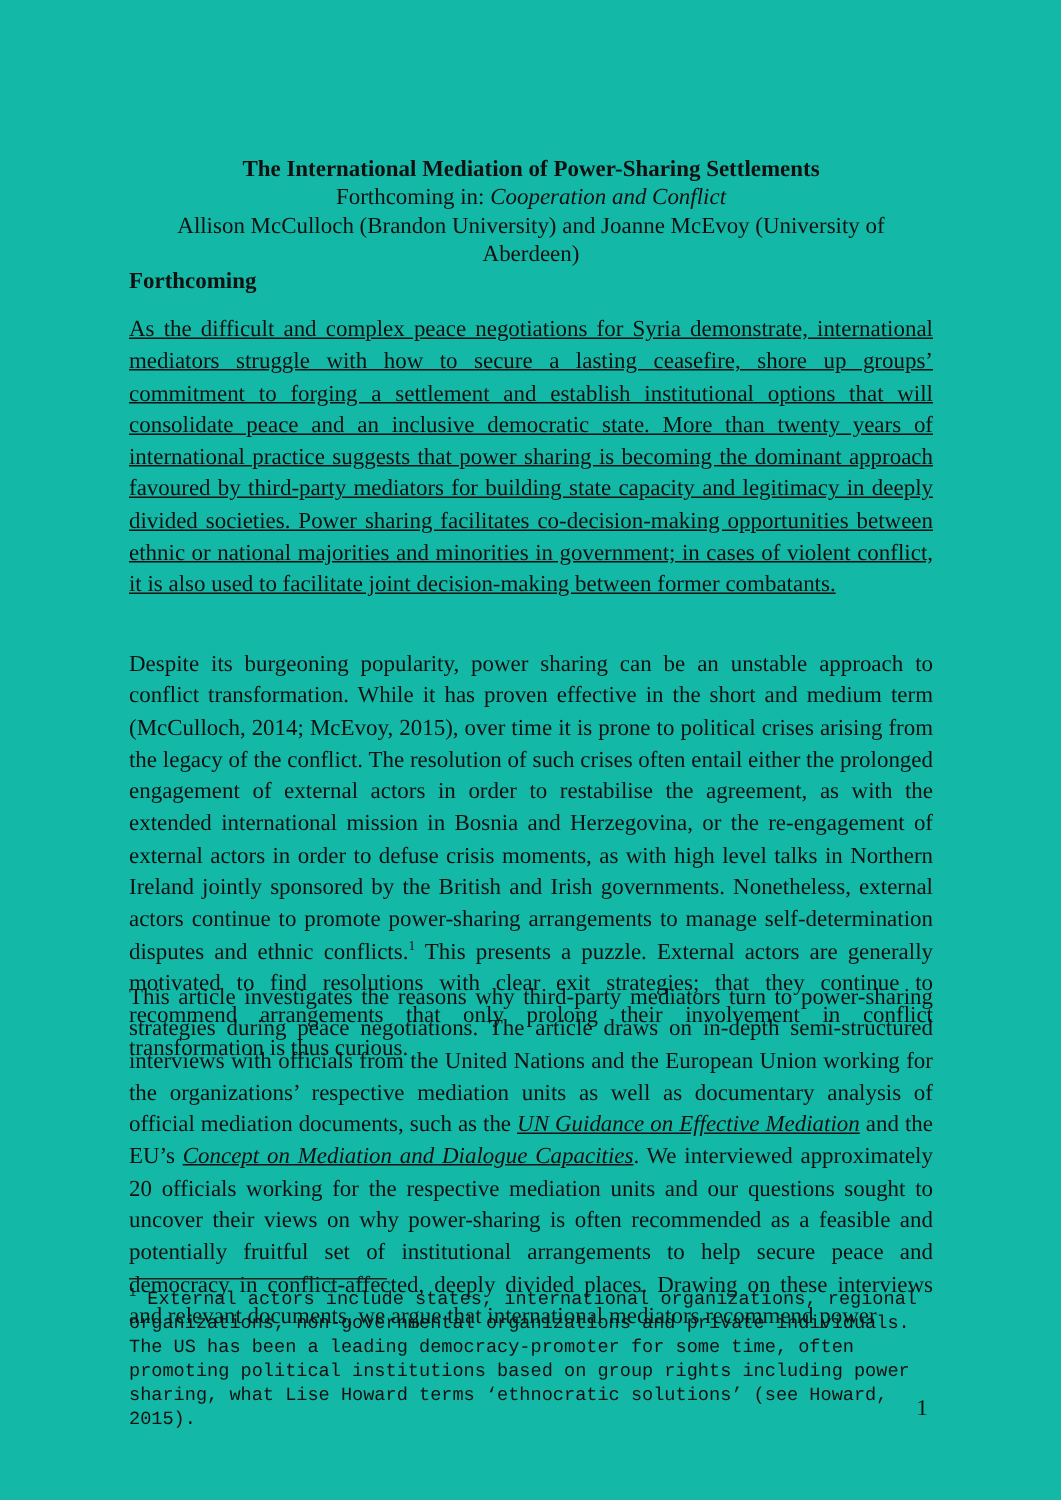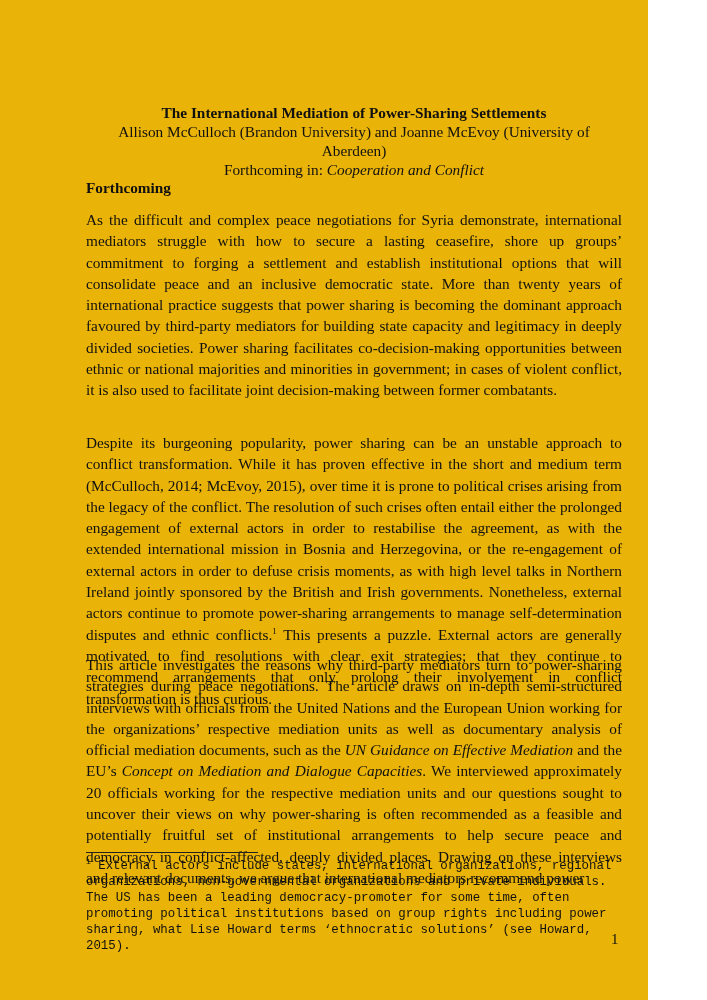--- a/index.html
+++ b/index.html
@@ -11,23 +11,23 @@
       width: 707px;
       height: 1000px;
       position: relative;
       overflow: hidden;
       font-family: "Liberation Serif", "DejaVu Serif", serif;
       color: #111111;
     }
     .page {
       position: absolute;
       left: 0; top: 0;
-      width: 648px;
+      width: 707px;
       height: 1000px;
-      background: #eab308;
+      background: #14b8a6;
     }
     .header {
       position: absolute;
       left: 86px;
       width: 536px;
       top: 103px;
       text-align: center;
       font-size: 15.3px;
       line-height: 19px;
     }
@@ -44,24 +44,24 @@
     }
     .para {
       position: absolute;
       left: 86px;
       width: 536px;
       font-size: 15.3px;
       line-height: 21.3px;
       text-align: justify;
       margin: 0;
     }
-    #p1 { top: 209px; }
+    #p1 { top: 209px; text-decoration: underline; }
     #p2 { top: 432px; }
     #p3 { top: 654px; }
-    .para em { font-style: italic; }
+    .para em { font-style: italic; text-decoration: underline; }
     sup.fnref {
       font-size: 9px;
       vertical-align: 6px;
       line-height: 0;
     }
     .fn-rule {
       position: absolute;
       left: 86px;
       top: 852px;
       width: 172px;
@@ -91,24 +91,24 @@
       line-height: 18px;
     }
   </style>
 </head>
 <body>
 
 <div class="page">
 
   <div class="header">
     <div class="title">The International Mediation of Power-Sharing Settlements</div>
-    <div>Allison McCulloch (Brandon University) and Joanne McEvoy (University of Aberdeen)</div>
     <div>
       <span>Forthcoming in: </span><span class="journal-italic">Cooperation and Conflict</span>
     </div>
+    <div>Allison McCulloch (Brandon University) and Joanne McEvoy (University of Aberdeen)</div>
   </div>
 
   <h2 class="section-heading">Forthcoming</h2>
 
   <p class="para" id="p1">As the difficult and complex peace negotiations for Syria demonstrate, international mediators struggle with how to secure a lasting ceasefire, shore up groups’ commitment to forging a settlement and establish institutional options that will consolidate peace and an inclusive democratic state. More than twenty years of international practice suggests that power sharing is becoming the dominant approach favoured by third-party mediators for building state capacity and legitimacy in deeply divided societies. Power sharing facilitates co-decision-making opportunities between ethnic or national majorities and minorities in government; in cases of violent conflict, it is also used to facilitate joint decision-making between former combatants.</p>
 
   <p class="para" id="p2"><span>Despite its burgeoning popularity, power sharing can be an unstable approach to conflict transformation. While it has proven effective in the short and medium term (McCulloch, 2014; McEvoy, 2015), over time it is prone to political crises arising from the legacy of the conflict. The resolution of such crises often entail either the prolonged engagement of external actors in order to restabilise the agreement, as with the extended international mission in Bosnia and Herzegovina, or the re-engagement of external actors in order to defuse crisis moments, as with high level talks in Northern Ireland jointly sponsored by the British and Irish governments. Nonetheless, external actors continue to promote power-sharing arrangements to manage self-determination disputes and ethnic conflicts.</span><sup class="fnref">1</sup><span> This presents a puzzle. External actors are generally motivated to find resolutions with clear exit strategies; that they continue to recommend arrangements that only prolong their involvement in conflict transformation is thus curious.</span></p>
 
   <p class="para" id="p3"><span>This article investigates the reasons why third-party mediators turn to power-sharing strategies during peace negotiations. The article draws on in-depth semi-structured interviews with officials from the United Nations and the European Union working for the organizations’ respective mediation units as well as documentary analysis of official mediation documents, such as the </span><em>UN Guidance on Effective Mediation</em><span> and the EU’s </span><em>Concept on Mediation and Dialogue Capacities</em><span>. We interviewed approximately 20 officials working for the respective mediation units and our questions sought to uncover their views on why power-sharing is often recommended as a feasible and potentially fruitful set of institutional arrangements to help secure peace and democracy in conflict-affected, deeply divided places. Drawing on these interviews and relevant documents, we argue that international mediators recommend power</span></p>
 

